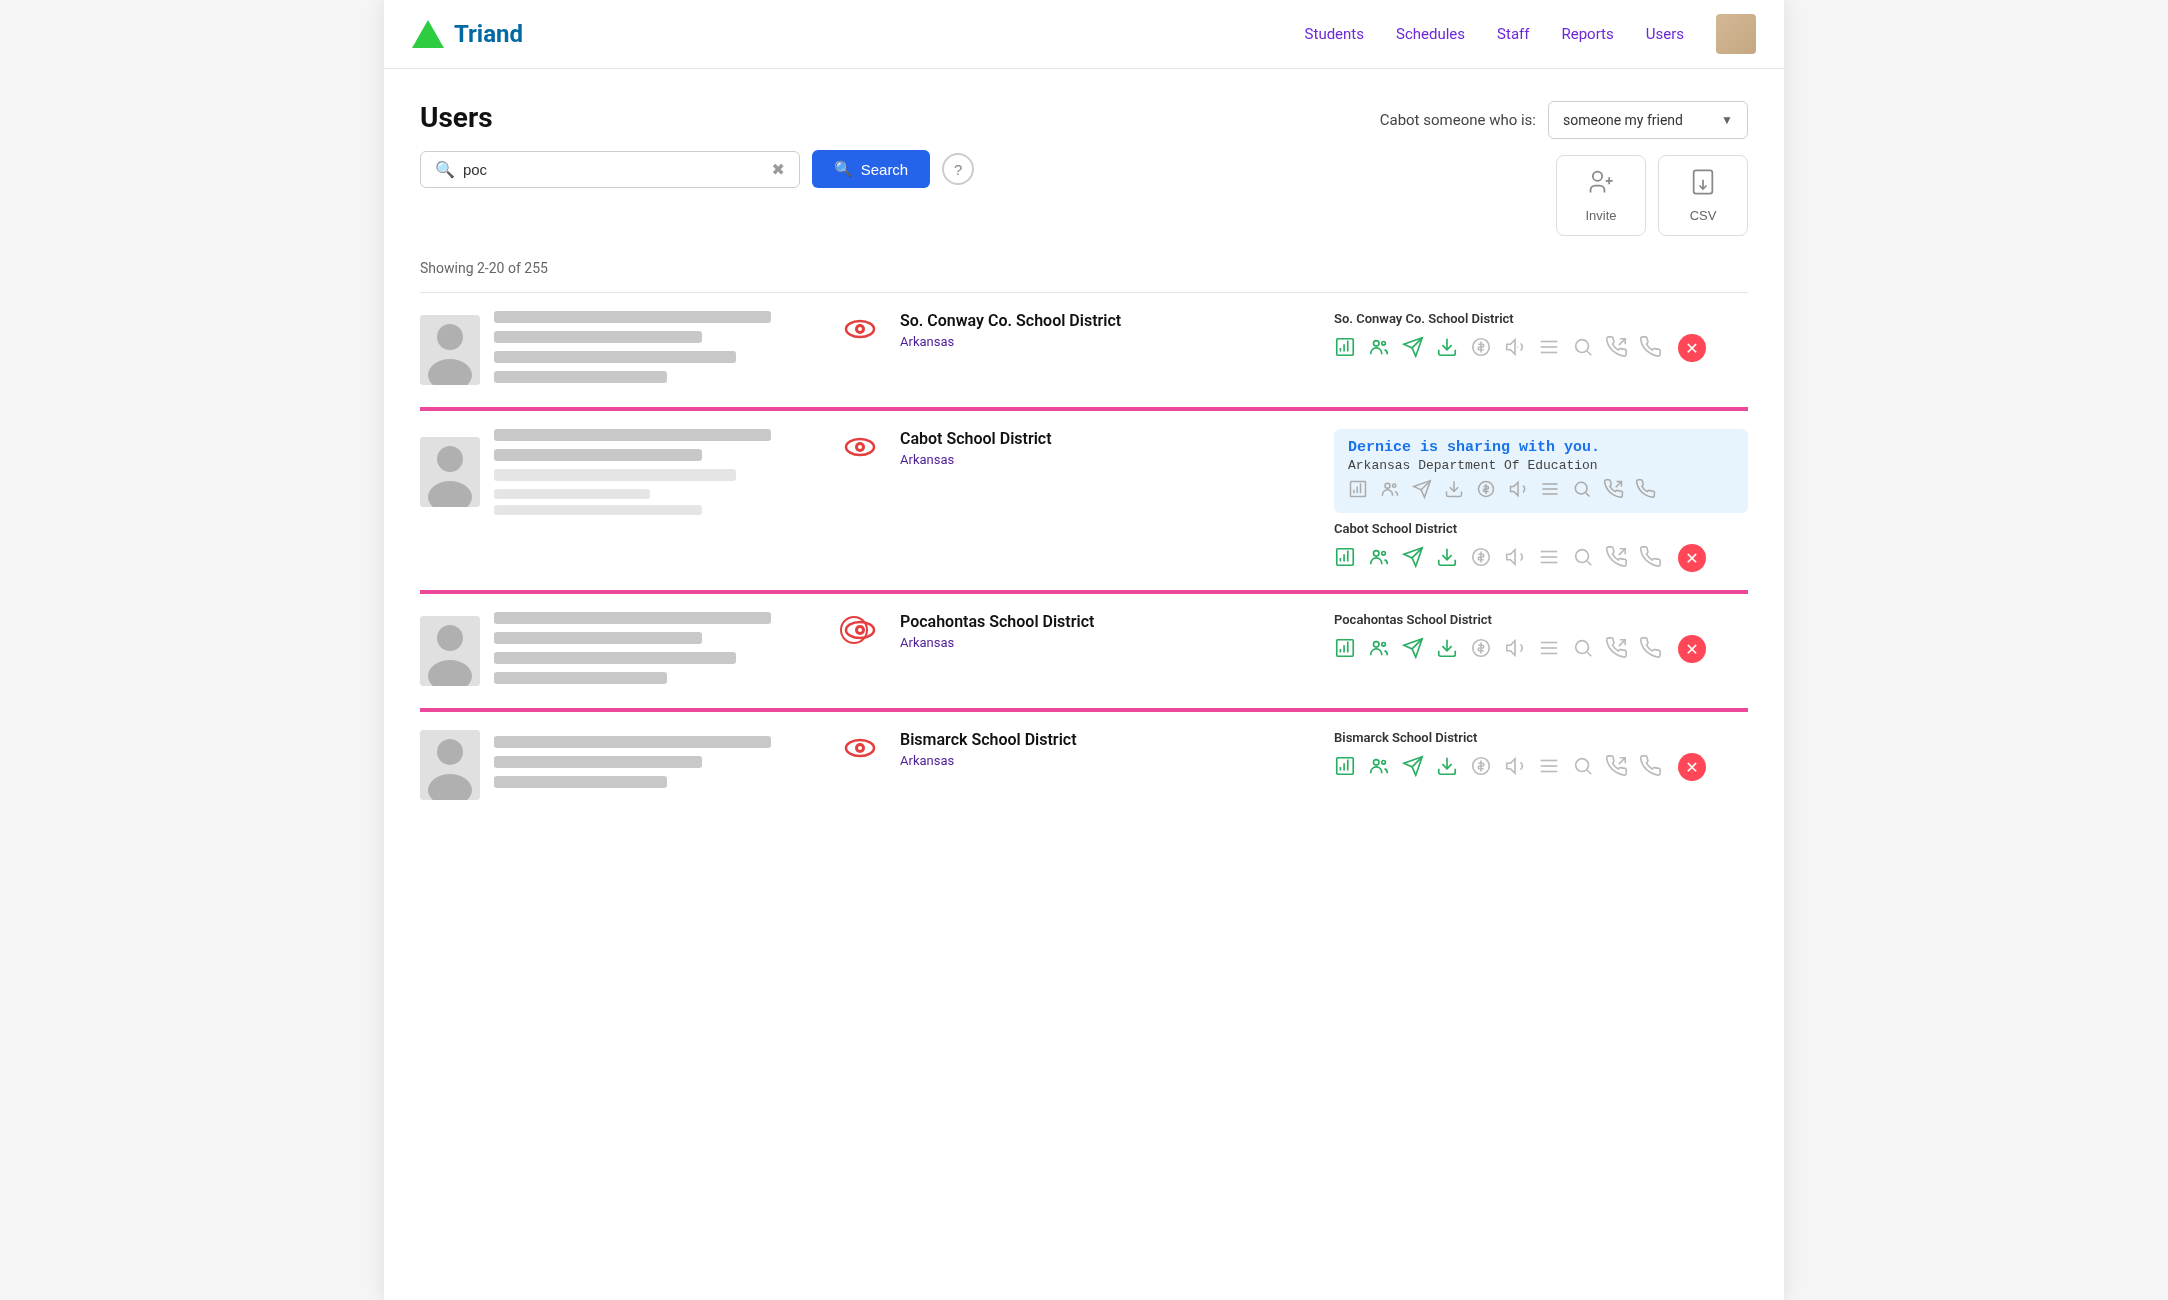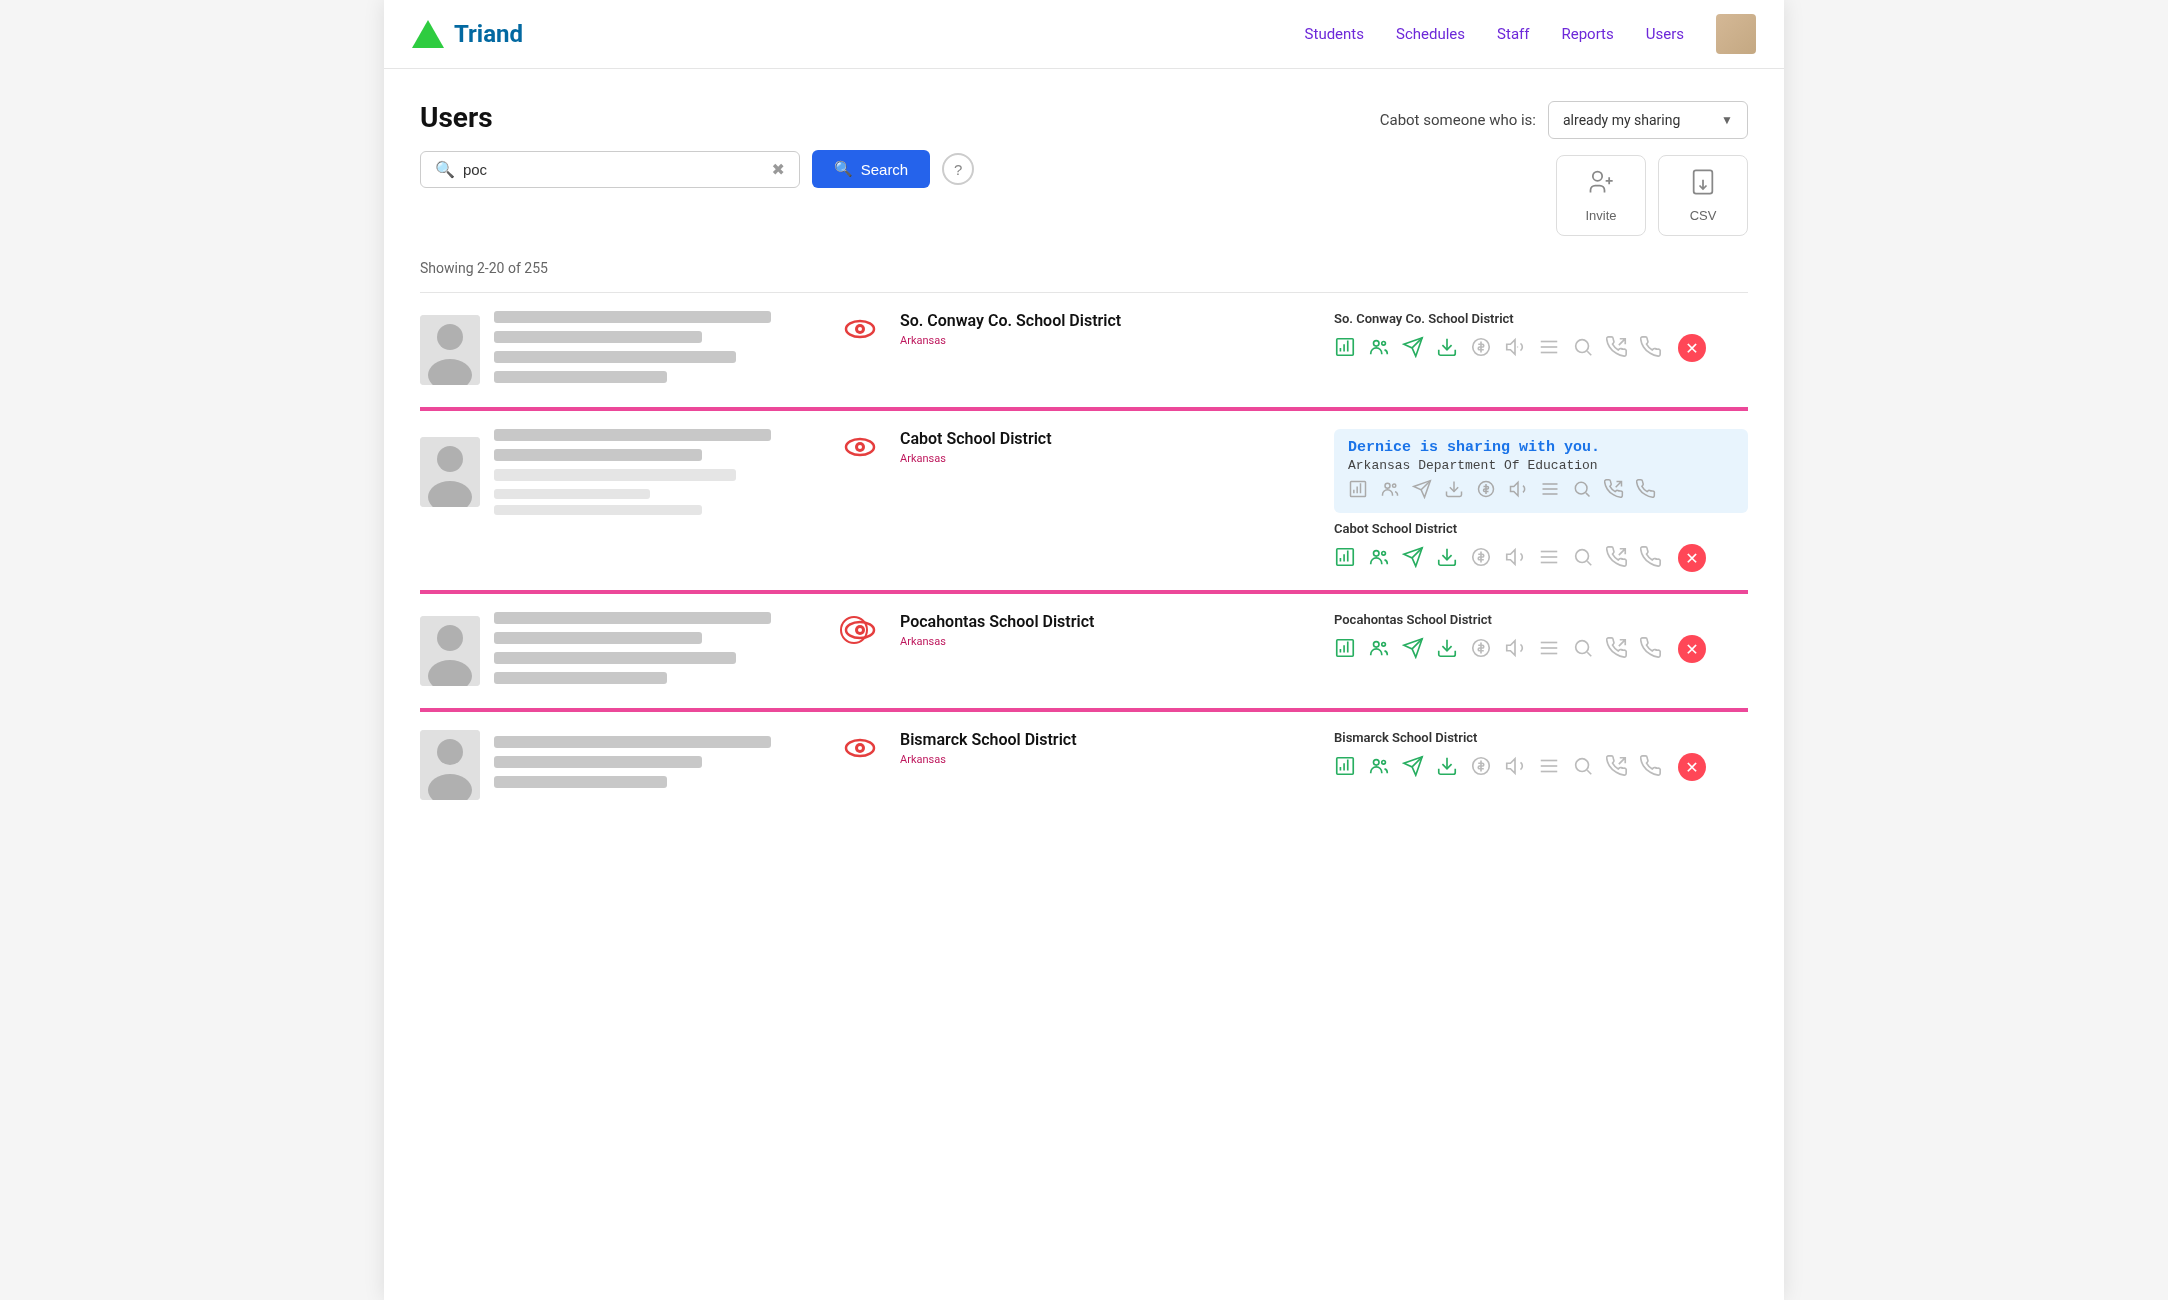--- a/index.html
+++ b/index.html
@@ -56,21 +56,21 @@
     .user-avatar { width: 60px; height: 70px; background: #e0e0e0; border-radius: 4px; overflow: hidden; flex-shrink: 0; }
     .user-text { flex: 1; }
     .user-name-blur { height: 12px; background: #c8c8c8; border-radius: 3px; margin-bottom: 6px; }
     .user-name-blur.w80 { width: 80%; }
     .user-name-blur.w60 { width: 60%; }
     .user-name-blur.w50 { width: 50%; }
     .user-name-blur.w70 { width: 70%; }
     
     .user-org { flex: 1; padding: 0 20px; }
     .org-name { font-size: 16px; font-weight: 600; color: #111; margin-bottom: 4px; }
-    .org-state { font-size: 11px; color: #be185d; }
+    .org-state { font-size: 13px; color: #4c1d95; }
     
     
     .org-actions { flex: 1; }
     .org-actions-header { font-size: 13px; font-weight: 600; color: #333; margin-bottom: 8px; }
     .action-icons-row { display: flex; align-items: center; gap: 12px; }
     .remove-btn { width: 28px; height: 28px; border-radius: 50%; background: #ff4757; border: none; cursor: pointer; display: flex; align-items: center; justify-content: center; color: white; font-size: 16px; margin-left: 8px; }
     
     
     .sharing-highlight { background: #e8f4fd; border-radius: 6px; padding: 10px 14px; margin-bottom: 8px; font-family: Liberation Mono, monospace; }
     .sharing-text { font-size: 15px; font-weight: 600; color: #1a73e8; margin-bottom: 2px; }
@@ -121,21 +121,21 @@
           <button class="help-btn">
             <span>?</span>
           </button>
         </div>
       </div>
 
       <div class="right-section">
         <div class="find-friend-row">
           <span class="find-label">Cabot someone who is:</span>
           <div class="friend-dropdown">
-            <span class="friend-dropdown-text">already my sharing</span>
+            <span class="friend-dropdown-text">someone my friend</span>
             <span class="chevron-down">▼</span>
           </div>
         </div>
         <div class="action-buttons">
           <button class="action-btn">
             <span class="action-icon">
               <svg width="28" height="28" viewBox="0 0 24 24" fill="none" stroke="#888" stroke-width="1.5">
                 <circle cx="9" cy="7" r="4"></circle>
                   <path d="M3 21v-2a4 4 0 0 1 4-4h4a4 4 0 0 1 4 4v2"></path>
                   <path d="M19 8v6m-3-3h6"></path>

